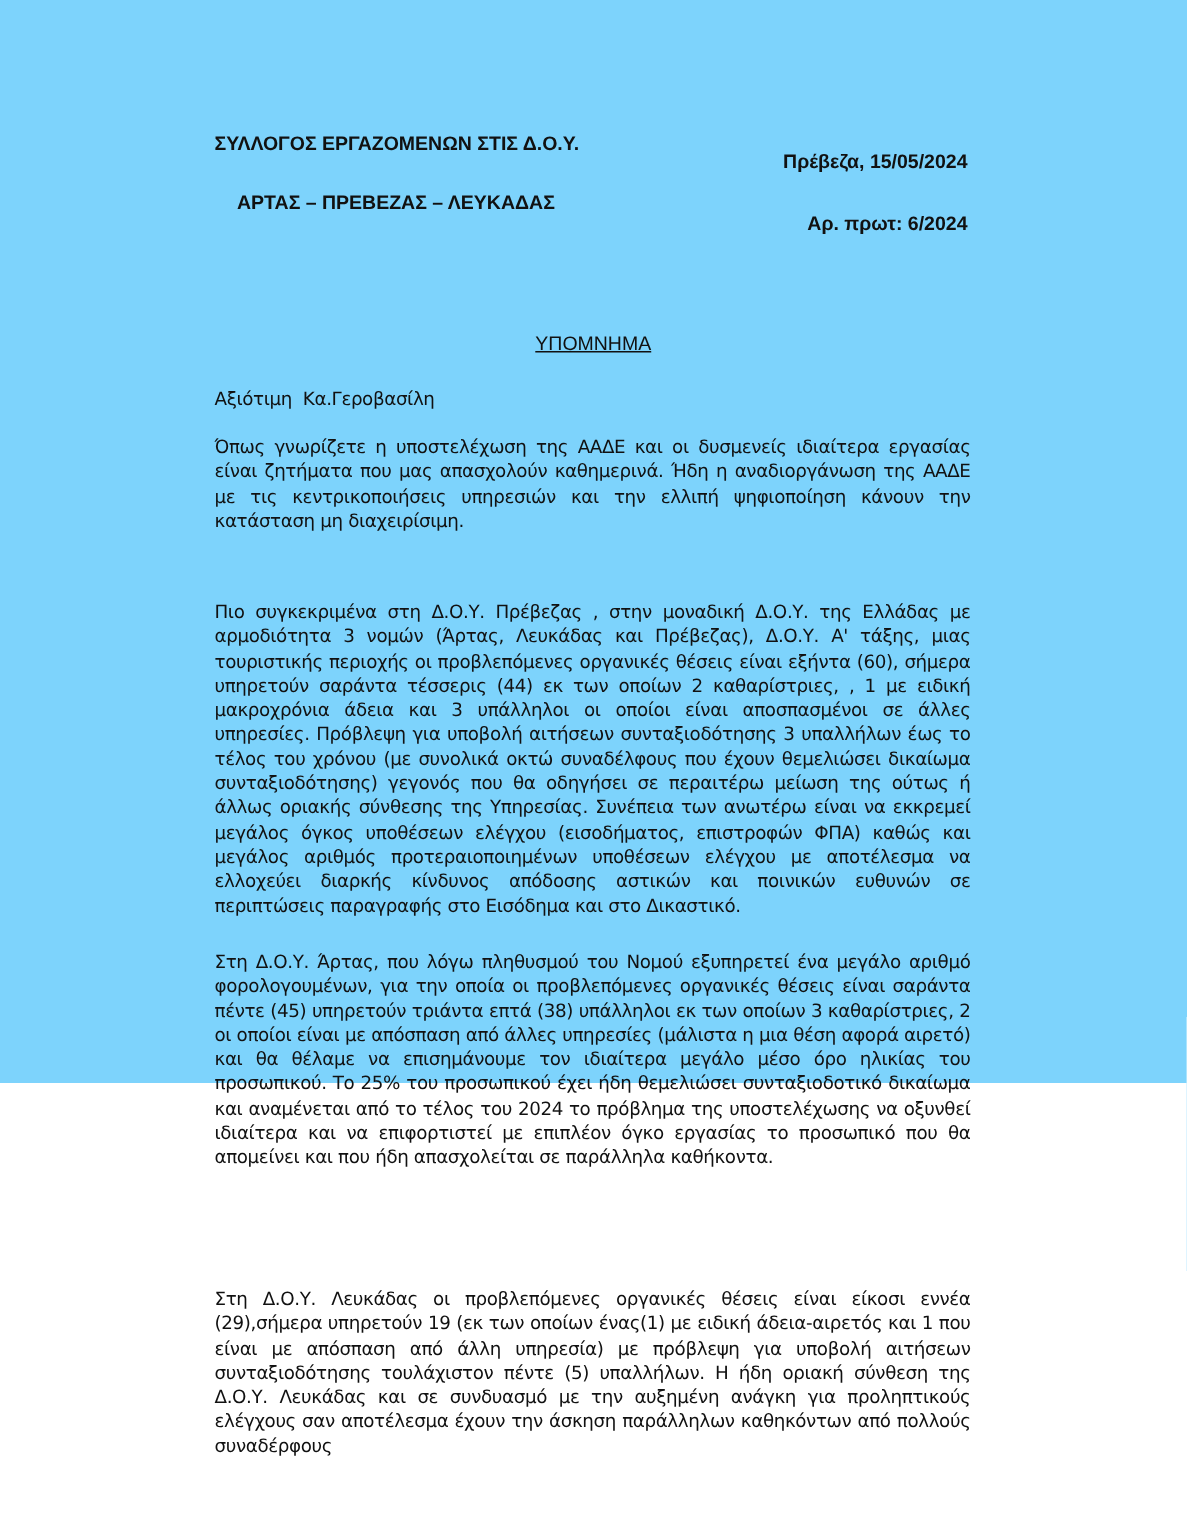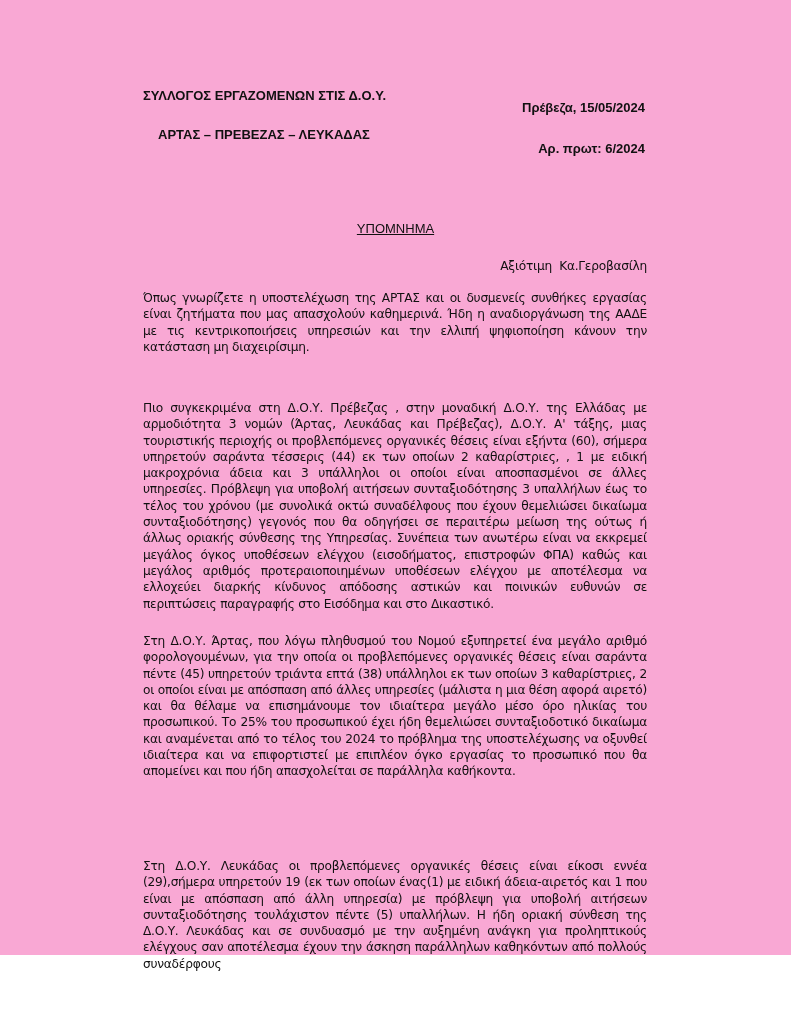--- a/index.html
+++ b/index.html
@@ -1,27 +1,27 @@
 <!DOCTYPE html>
 <html><head>
 <meta charset="utf-8">
 <style>
   html, body { margin: 0; padding: 0; background: #ffffff; }
   body { width: 791px; height: 1023px; position: relative; overflow: hidden; color: #111; }
-  .page { position: absolute; left: 0; top: 0; width: 791px; height: 955px; background: #f9a8d4; }
+  .page { position: absolute; left: 0; top: 0; width: 791px; height: 722px; background: #7dd3fc; }
   .hdr { position: absolute; font-family: "Liberation Sans", sans-serif; font-weight: bold; font-size: 13px; color: #111; white-space: nowrap; }
   .org1 { left: 143px; top: 88px; }
   .org2 { left: 158px; top: 116px; margin-top: 11px; }
   .date { right: 146px; top: 100px; }
   .prot { right: 146px; top: 141px; }
   .title { position: absolute; left: 0; width: 791px; top: 221px; text-align: center;
            font-family: "Liberation Sans", sans-serif; font-weight: normal; font-size: 13px; }
   .title span { text-decoration: underline; }
   .body { position: absolute; left: 143px; width: 504px; font-family: "DejaVu Sans", sans-serif;
-          font-size: 12.2px; line-height: 16.3px; color: #111; letter-spacing: -0.25px; text-align: right; }
+          font-size: 12.2px; line-height: 16.3px; color: #111; letter-spacing: -0.25px; }
   .greet { top: 258px; }
   .para { text-align: justify; margin: 0; }
   .p1 { top: 290px; }
   .p2 { top: 400px; }
   .p3 { top: 633px; }
   .p4 { top: 858px; }
 </style>
 </head>
 <body>
 
@@ -30,17 +30,17 @@
   <div class="hdr org2">ΑΡΤΑΣ – ΠΡΕΒΕΖΑΣ – ΛΕΥΚΑΔΑΣ</div>
   <div class="hdr date">Πρέβεζα, 15/05/2024</div>
   <div class="hdr prot">Αρ. πρωτ: 6/2024</div>
 
   <div class="title">
     <span>ΥΠΟΜΝΗΜΑ</span>
   </div>
 
   <div class="body greet" style="white-space: pre;">Αξιότιμη  Κα.Γεροβασίλη</div>
 
-  <p class="body para p1">Όπως γνωρίζετε η υποστελέχωση της ΑΡΤΑΣ και οι δυσμενείς συνθήκες εργασίας είναι ζητήματα που μας απασχολούν καθημερινά. Ήδη η αναδιοργάνωση της ΑΑΔΕ με τις κεντρικοποιήσεις υπηρεσιών και την ελλιπή ψηφιοποίηση κάνουν την κατάσταση μη διαχειρίσιμη.</p>
+  <p class="body para p1">Όπως γνωρίζετε η υποστελέχωση της ΑΑΔΕ και οι δυσμενείς ιδιαίτερα εργασίας είναι ζητήματα που μας απασχολούν καθημερινά. Ήδη η αναδιοργάνωση της ΑΑΔΕ με τις κεντρικοποιήσεις υπηρεσιών και την ελλιπή ψηφιοποίηση κάνουν την κατάσταση μη διαχειρίσιμη.</p>
   <p class="body para p2">Πιο συγκεκριμένα στη Δ.Ο.Υ. Πρέβεζας , στην μοναδική Δ.Ο.Υ. της Ελλάδας με αρμοδιότητα 3 νομών (Άρτας, Λευκάδας και Πρέβεζας), Δ.Ο.Υ. Α' τάξης, μιας τουριστικής περιοχής οι προβλεπόμενες οργανικές θέσεις είναι εξήντα  (60), σήμερα υπηρετούν σαράντα τέσσερις (44) εκ των οποίων 2 καθαρίστριες, , 1 με ειδική μακροχρόνια άδεια και 3 υπάλληλοι οι οποίοι είναι αποσπασμένοι σε άλλες υπηρεσίες. Πρόβλεψη για υποβολή αιτήσεων συνταξιοδότησης 3 υπαλλήλων έως το τέλος του χρόνου (με συνολικά οκτώ συναδέλφους που έχουν θεμελιώσει δικαίωμα συνταξιοδότησης) γεγονός που θα οδηγήσει σε περαιτέρω μείωση της ούτως ή άλλως οριακής σύνθεσης της Υπηρεσίας. Συνέπεια των ανωτέρω είναι να εκκρεμεί μεγάλος όγκος υποθέσεων ελέγχου (εισοδήματος, επιστροφών ΦΠΑ) καθώς και μεγάλος αριθμός προτεραιοποιημένων υποθέσεων ελέγχου με αποτέλεσμα να ελλοχεύει διαρκής κίνδυνος απόδοσης αστικών και ποινικών ευθυνών σε περιπτώσεις παραγραφής στο Εισόδημα και στο Δικαστικό.</p>
   <p class="body para p3">Στη Δ.Ο.Υ. Άρτας, που λόγω πληθυσμού του Νομού εξυπηρετεί ένα μεγάλο αριθμό φορολογουμένων, για την οποία οι προβλεπόμενες οργανικές θέσεις είναι σαράντα πέντε (45) υπηρετούν τριάντα επτά (38) υπάλληλοι εκ των οποίων 3 καθαρίστριες, 2 οι οποίοι είναι με απόσπαση από άλλες υπηρεσίες (μάλιστα η μια θέση αφορά αιρετό) και θα θέλαμε να επισημάνουμε τον ιδιαίτερα μεγάλο μέσο όρο ηλικίας του προσωπικού. Το 25% του προσωπικού έχει ήδη θεμελιώσει συνταξιοδοτικό δικαίωμα και αναμένεται από το τέλος του 2024 το πρόβλημα της υποστελέχωσης να οξυνθεί ιδιαίτερα και να επιφορτιστεί με επιπλέον όγκο εργασίας το προσωπικό που θα απομείνει και που ήδη απασχολείται σε παράλληλα καθήκοντα.</p>
   <p class="body para p4">Στη Δ.Ο.Υ. Λευκάδας οι προβλεπόμενες οργανικές θέσεις είναι είκοσι εννέα (29),σήμερα υπηρετούν 19 (εκ των οποίων ένας(1) με ειδική άδεια-αιρετός και 1 που είναι με απόσπαση από άλλη υπηρεσία) με πρόβλεψη για υποβολή αιτήσεων συνταξιοδότησης τουλάχιστον πέντε (5) υπαλλήλων. Η ήδη οριακή σύνθεση της Δ.Ο.Υ. Λευκάδας και σε συνδυασμό με την αυξημένη ανάγκη για προληπτικούς ελέγχους σαν αποτέλεσμα έχουν την άσκηση παράλληλων καθηκόντων από πολλούς συναδέρφους</p>
 </div>
 
 </body></html>

